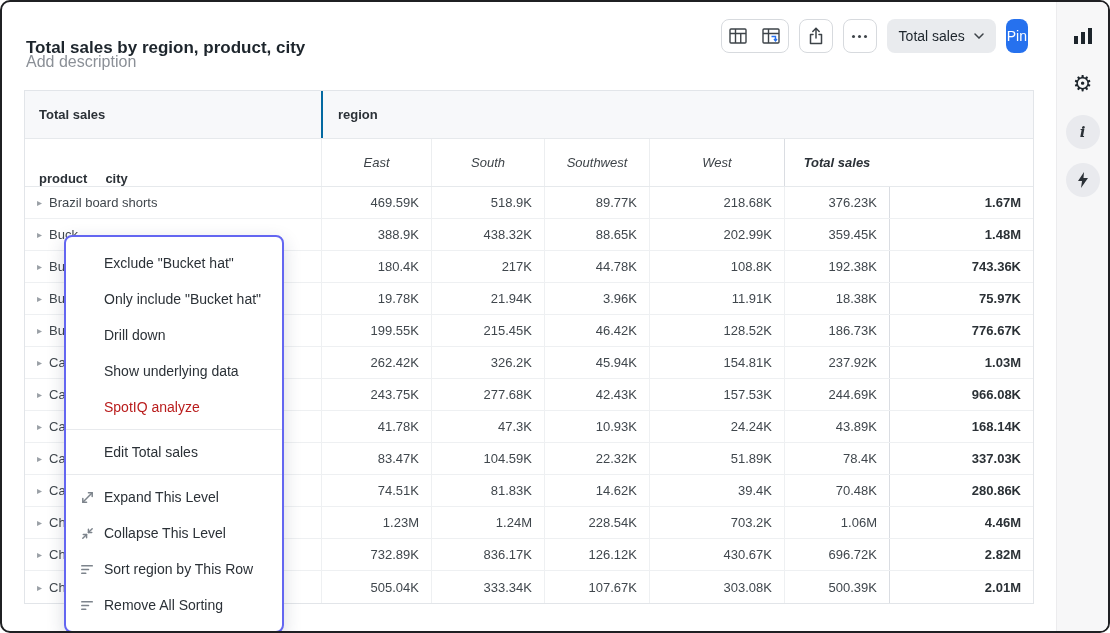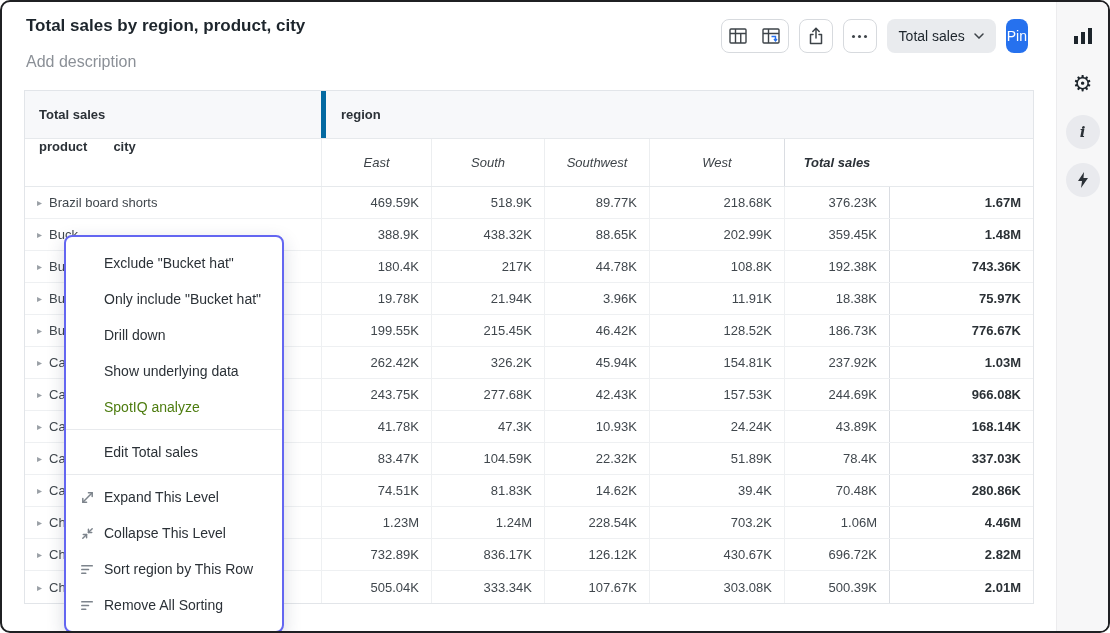--- a/index.html
+++ b/index.html
@@ -3,21 +3,21 @@
 <meta charset="utf-8">
 <style>
   * { box-sizing: border-box; }
   body { margin: 0; background: #ffffff; font-family: "Liberation Sans", sans-serif; }
   .window {
     position: relative; width: 1110px; height: 633px; background: #fff;
     border: 2px solid #1f2023; border-radius: 10px; overflow: hidden;
   }
 
   
-  .page-title { position: absolute; left: 24px; top: 14px; font-size: 17px; font-weight: 700; color: #1d252c; }
+  .page-title { position: absolute; left: 24px; top: 36px; font-size: 17px; font-weight: 700; color: #1d252c; }
   .page-subtitle { position: absolute; left: 24px; top: 51px; font-size: 16px; color: #8b9097; }
 
   
   .toolbar { position: absolute; top: 17px; right: 80px; display: flex; align-items: center; gap: 10px; height: 34px; }
   .tb-group { display: flex; align-items: center; height: 34px; border: 1px solid #d7dade; border-radius: 8px; background: #fff; overflow: hidden; }
   .tb-cell { width: 33px; height: 32px; display: flex; align-items: center; justify-content: center; }
   .tb-btn { width: 34px; height: 34px; border: 1px solid #d7dade; border-radius: 8px; background: #fff; display: flex; align-items: center; justify-content: center; cursor: pointer; }
   .dots { display: flex; gap: 3px; }
   .dots i { width: 3px; height: 3px; border-radius: 50%; background: #3d4348; }
   .dropdown { height: 34px; background: #e9ebee; border-radius: 8px; display: flex; align-items: center; gap: 9px; padding: 0 12px; font-size: 14px; color: #1d252c; cursor: pointer; }
@@ -29,40 +29,40 @@
   .side-btn.circle { background: #e9eaee; }
   .gear-glyph { font-family: "DejaVu Sans", sans-serif; font-size: 22px; color: #1d252c; line-height: 1; }
   .info-glyph { font-family: "DejaVu Serif", serif; font-style: italic; font-weight: 700; font-size: 15px; color: #2b3137; }
 
   
   .pivot { position: absolute; left: 22px; top: 88px; width: 1010px; border: 1px solid #e2e5e9; background: #fff; font-size: 13px; color: #40474d; }
   .grid2 { display: grid; grid-template-columns: 296px 712px; }
   .grid7 { display: grid; grid-template-columns: 296px 110px 113px 105px 135px 105px 144px; }
   .hrowA { height: 48px; background: #f7f8fa; border-bottom: 1px solid #e6e9ec; }
   .hrowA .hcell { display: flex; align-items: center; padding-left: 14px; font-weight: 700; color: #2b3137; }
-  .hrowA .hcell.region { border-left: 5px solid #0369a1; padding-left: 15px; }
+  .hrowA .hcell.region { border-left: 2px solid #0369a1; padding-left: 15px; }
   .hrowB { height: 48px; background: #ffffff; border-bottom: 1px solid #e6e9ec; }
-  .rowhead-cell { display: flex; align-items: flex-start; gap: 26px; padding-left: 14px; font-weight: 700; color: #2b3137; }
+  .rowhead-cell { display: flex; align-items: flex-end; gap: 18px; padding-left: 14px; font-weight: 700; color: #2b3137; }
   .hcolB { display: flex; align-items: center; justify-content: center; color: #3d4348; border-left: 1px solid #eceef0; font-style: italic; }
   .hcolB.total-col { font-weight: 700; color: #2b3137; border-left: 1px solid #dadde2; }
   .drow { height: 32px; border-bottom: 1px solid #eef0f2; }
   .drow:last-child { border-bottom: none; }
   .cell-label { display: flex; align-items: center; gap: 7px; padding-left: 12px; overflow: hidden; white-space: nowrap; }
   .caret { color: #9aa0a6; font-size: 10px; }
   .cell-val { display: flex; align-items: center; justify-content: flex-end; padding-right: 12px; border-left: 1px solid #eef0f2; }
   .cell-val.total { font-weight: 700; color: #2b3136; border-left: 1px solid #dadde2; }
 
   
   .context-menu {
     position: absolute; left: 62px; top: 233px; width: 220px; background: #fff;
     border: 2px solid #6366f1; border-radius: 8px; padding: 8px 0;
     box-shadow: 0 6px 18px rgba(40,50,80,.18); z-index: 20;
   }
   .menu-item { position: relative; height: 36px; display: flex; align-items: center; padding-left: 38px; font-size: 14px; color: #2b3137; cursor: pointer; white-space: nowrap; }
-  .menu-item.disabled { color: #4d7c0f; cursor: default; }
+  .menu-item.disabled { color: #b91c1c; cursor: default; }
   .menu-item .mi-icon { position: absolute; left: 13px; top: 10px; width: 16px; height: 16px; display: flex; align-items: center; justify-content: center; }
   .menu-sep { height: 1px; background: #e8eaed; margin: 4px 0; }
 </style>
 </head>
 <body>
 
 <div class="window">
 
   <div class="page-title">Total sales by region, product, city</div>
   <div class="page-subtitle">Add description</div>

